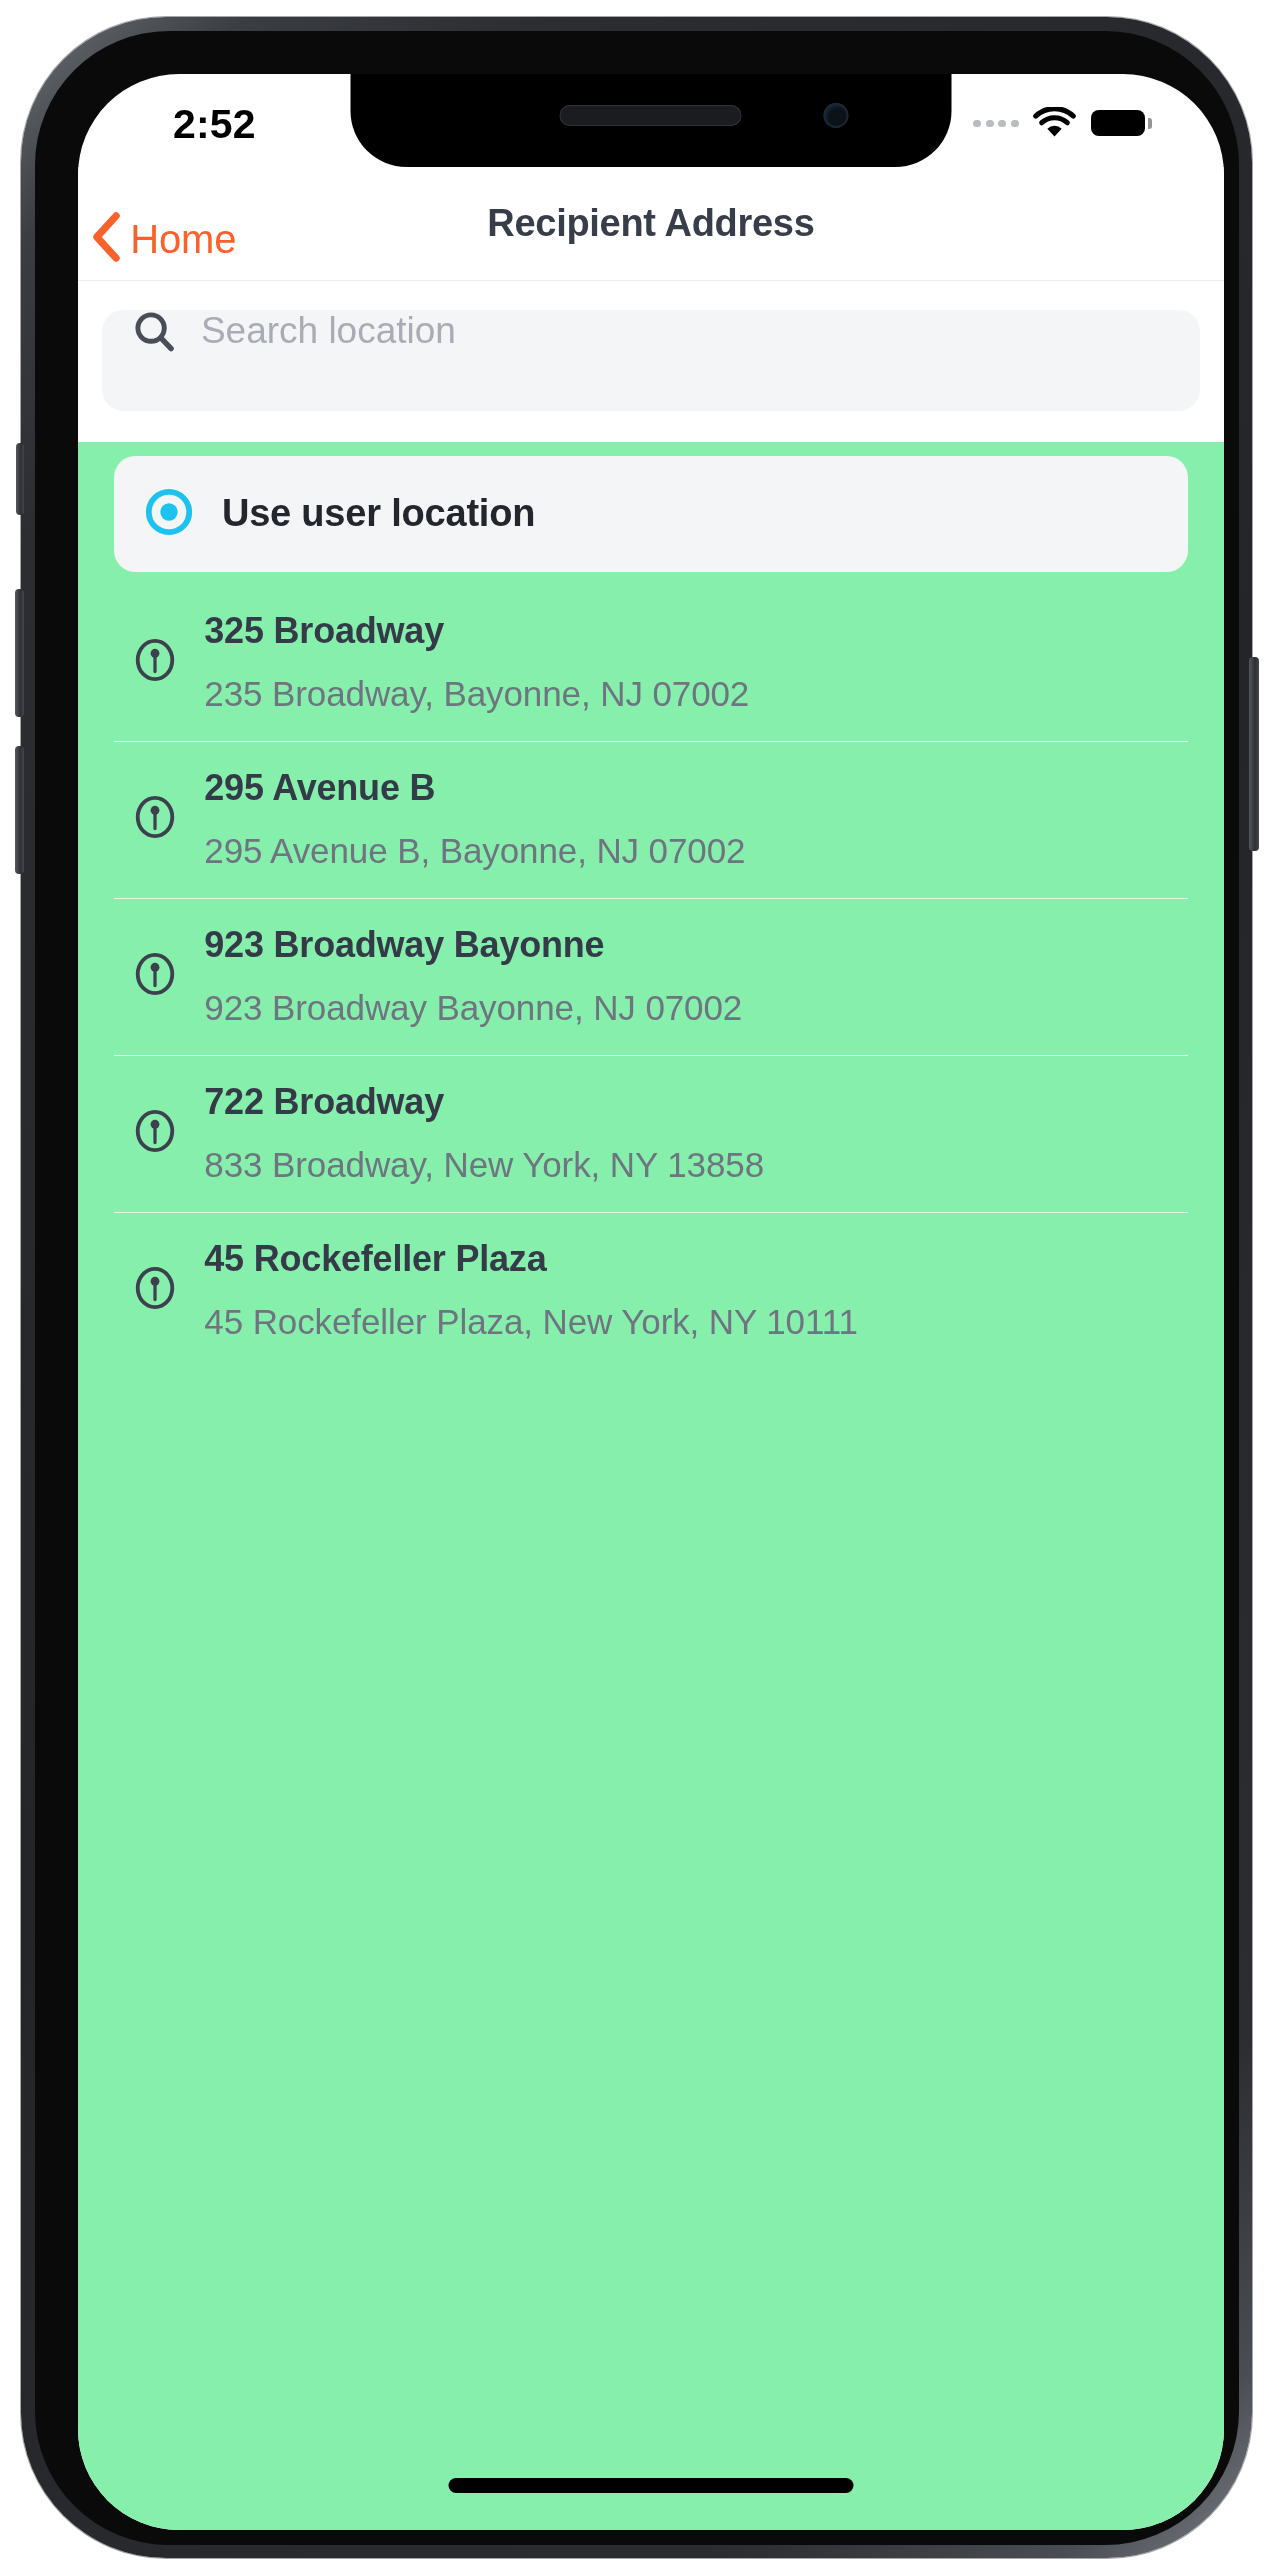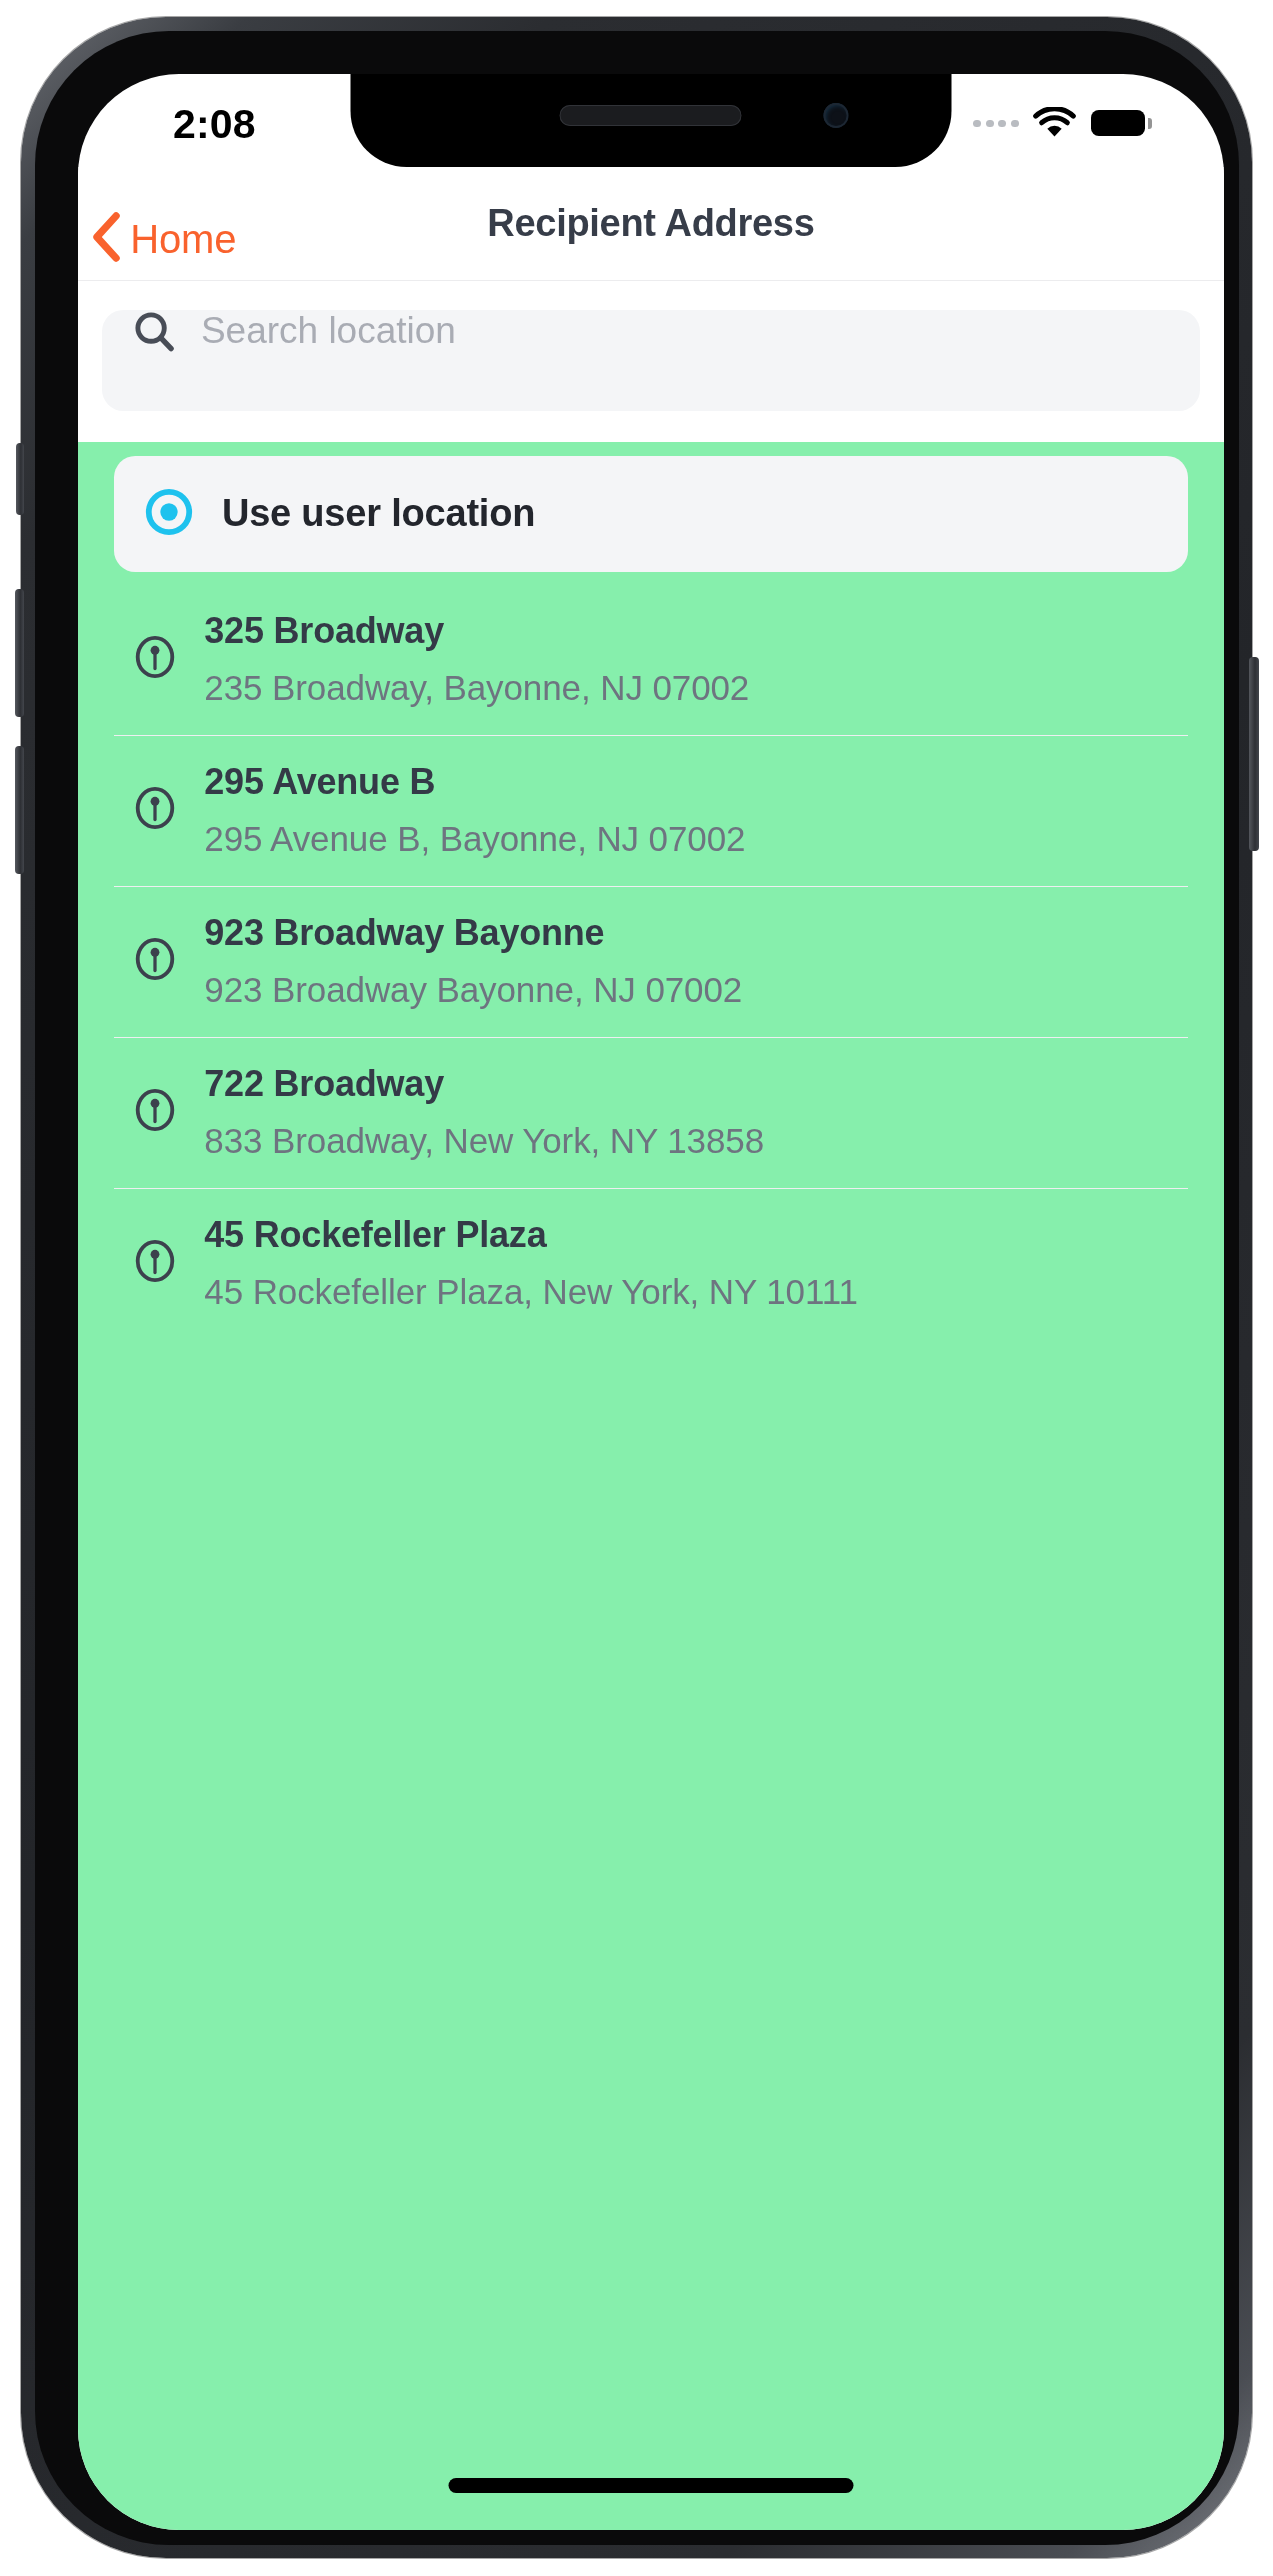--- a/index.html
+++ b/index.html
@@ -237,21 +237,21 @@
   .address-row {
     display: flex;
     align-items: center;
     gap: 25px;
     padding: 25px 17.4px 27px 17.4px;
     border-bottom: 1px solid #eeeff1;
     cursor: pointer;
   }
   .address-row:last-child { border-bottom: none; }
   .pin-icon { flex: 0 0 auto; display: block; }
-  .address-text { display: flex; flex-direction: column; gap: 16px; min-width: 0; }
+  .address-text { display: flex; flex-direction: column; gap: 22px; min-width: 0; }
   .address-title {
     font-size: 36px;
     font-weight: bold;
     color: #343a47;
     letter-spacing: -0.2px;
     white-space: nowrap;
   }
   .address-sub {
     font-size: 35px;
     color: #6e7480;
@@ -284,21 +284,21 @@
 
   <div id="phone-bezel">
     <div id="screen">
 
       <div id="notch">
         <div id="notch-speaker"></div>
         <div id="notch-camera"></div>
       </div>
 
       <div id="status-bar">
-        <div id="status-time">2:08</div>
+        <div id="status-time">2:52</div>
         <div id="status-right">
           <div id="signal-dots">
             <i></i>
               <i></i>
               <i></i>
               <i></i>
           </div>
           <div id="wifi-icon">
             <svg width="45" height="33" viewBox="0 0 46 34">
               <path d="M23 30.5 L15.6 22.3 a11 11 0 0 1 14.8 0 Z" fill="#000"></path>

